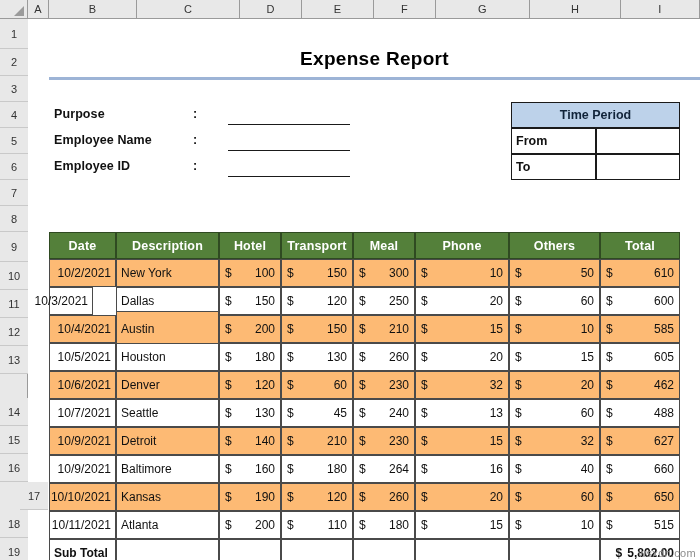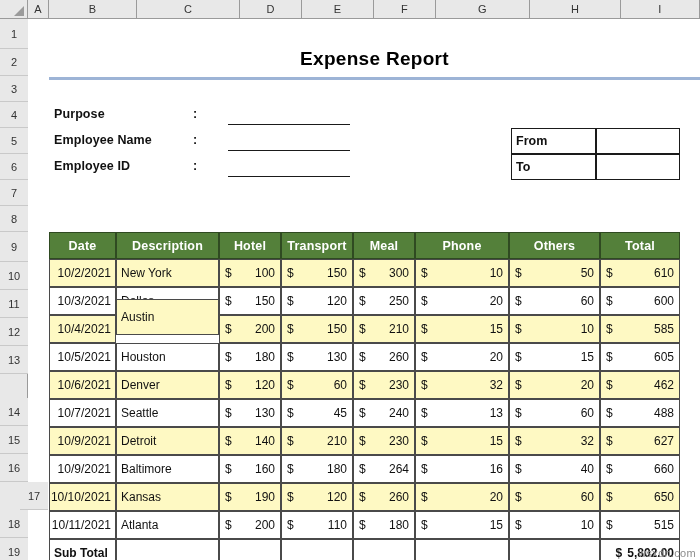--- a/index.html
+++ b/index.html
@@ -173,21 +173,21 @@
     letter-spacing: .2px;
   }
   .td {
     border: 1px solid #4a4a4a;
     font-size: 12px;
     color: #111111;
     display: flex;
     align-items: center;
     box-sizing: border-box;
   }
-  .td.band  { background: #fef9c3; }
+  .td.band  { background: #fdba74; }
   .td.plain { background: #ffffff; }
 
   .td.date { justify-content: flex-end; padding-right: 4px; }
   .td.desc { justify-content: flex-start; padding-left: 4px; }
 
   .money {
     display: flex;
     align-items: center;
     justify-content: space-between;
     width: 100%;
@@ -271,20 +271,21 @@
     <div class="abs fline" style="left:200px; top:82px; width:122px; height:24px;"></div>
 
     <div class="abs flabel" style="left:26px; top:108px; width:130px; height:26px;">Employee Name</div>
     <div class="abs fcolon" style="left:160px; top:108px; width:14px; height:26px;">:</div>
     <div class="abs fline" style="left:200px; top:108px; width:122px; height:24px;"></div>
 
     <div class="abs flabel" style="left:26px; top:134px; width:130px; height:26px;">Employee ID</div>
     <div class="abs fcolon" style="left:160px; top:134px; width:14px; height:26px;">:</div>
     <div class="abs fline" style="left:200px; top:134px; width:122px; height:24px;"></div>
 
+    <div class="abs tp-head" style="left:483px; top:83px; width:169px; height:26px;">Time Period</div>
     <div class="abs tp-cell" style="left:483px; top:109px; width:85px; height:26px;">From</div>
     <div class="abs tp-blank" style="left:568px; top:109px; width:84px; height:26px;"></div>
     <div class="abs tp-cell" style="left:483px; top:135px; width:85px; height:26px;">To</div>
     <div class="abs tp-blank" style="left:568px; top:135px; width:84px; height:26px;"></div>
 
     <div id="expense-table">
         <div class="abs th" style="left: 21px; top: 213px; width: 67px; height: 27px;">Date</div>
         <div class="abs th" style="left: 88px; top: 213px; width: 103px; height: 27px;">Description</div>
         <div class="abs th" style="left: 191px; top: 213px; width: 62px; height: 27px;">Hotel</div>
         <div class="abs th" style="left: 253px; top: 213px; width: 72px; height: 27px;">Transport</div>
@@ -326,21 +327,21 @@
             </span>
           </div>
           <div class="abs td band" style="left: 572px; top: 240px; width: 80px; height: 28px;">
             <span class="money">
               <span class="sym">$</span>
               <span class="amt">610</span>
             </span>
           </div>
         </div>
         <div>
-          <div class="abs td plain date" style="left: 21px; top: 268px; width: 67px; height: 28px;">10/3/2021</div>
+          <div class="abs td plain date" style="left: 21px; top: 268px; width: 44px; height: 28px;">10/3/2021</div>
           <div class="abs td plain desc" style="left: 88px; top: 268px; width: 103px; height: 28px;">Dallas</div>
           <div class="abs td plain" style="left: 191px; top: 268px; width: 62px; height: 28px;">
             <span class="money">
               <span class="sym">$</span>
               <span class="amt">150</span>
             </span>
           </div>
           <div class="abs td plain" style="left: 253px; top: 268px; width: 72px; height: 28px;">
             <span class="money">
               <span class="sym">$</span>
@@ -367,21 +368,21 @@
           </div>
           <div class="abs td plain" style="left: 572px; top: 268px; width: 80px; height: 28px;">
             <span class="money">
               <span class="sym">$</span>
               <span class="amt">600</span>
             </span>
           </div>
         </div>
         <div>
           <div class="abs td band date" style="left: 21px; top: 296px; width: 67px; height: 28px;">10/4/2021</div>
-          <div class="abs td band desc" style="left: 88px; top: 280px; width: 103px; height: 36px;">Austin</div>
+          <div class="abs td band desc" style="left: 88px; top: 292px; width: 103px; height: 36px;">Austin</div>
           <div class="abs td band" style="left: 191px; top: 296px; width: 62px; height: 28px;">
             <span class="money">
               <span class="sym">$</span>
               <span class="amt">200</span>
             </span>
           </div>
           <div class="abs td band" style="left: 253px; top: 296px; width: 72px; height: 28px;">
             <span class="money">
               <span class="sym">$</span>
               <span class="amt">150</span>

